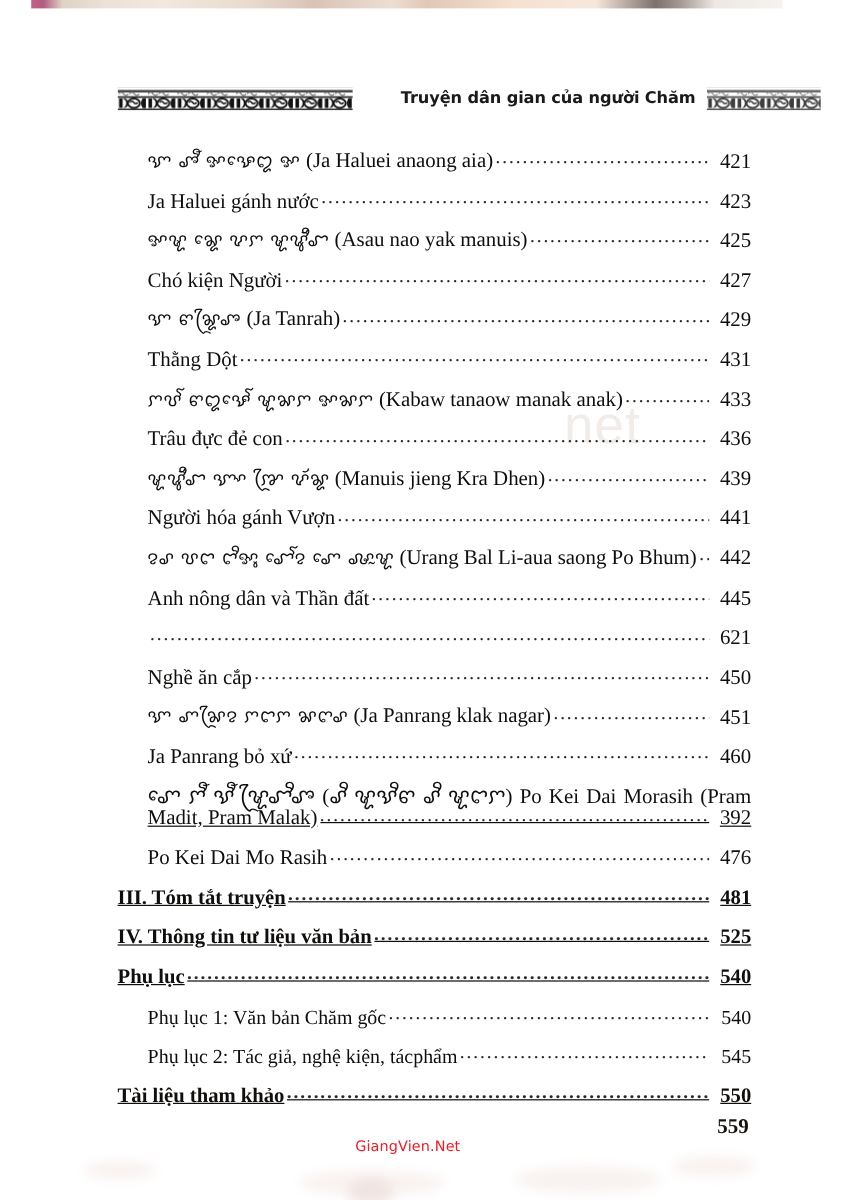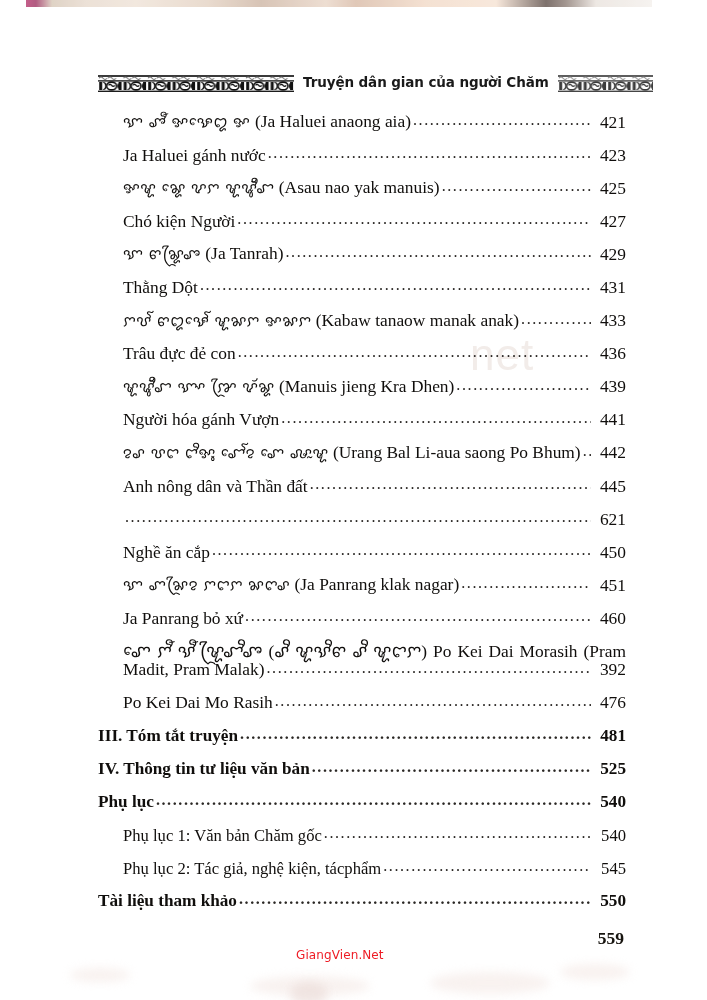--- a/index.html
+++ b/index.html
@@ -70,39 +70,41 @@
   }
   .ornament.left  { width: 196px; }
   .ornament.right { width: 95px; }
   .header-title {
     font-family: "DejaVu Sans", "Liberation Sans", sans-serif;
     font-size: 13.5px;
     font-weight: 600;
     color: #1a1a1a;
     white-space: nowrap;
     letter-spacing: -0.1px;
+    margin-left: 31px;
   }
 
   
   .toc {
     position: absolute;
     left: 98px;
     top: 112px;
     width: 528px;
   }
   .toc-row {
     display: flex;
     align-items: flex-end;
     font-size: 17.4px;
     line-height: 1.05;
     margin-bottom: 14.3px;
     color: #100e0c;
+    margin-top: 12px;
   }
   .toc-row.indent    { padding-left: 25px; }
-  .toc-row.bold      { font-weight: bold; padding-left: 0; font-size: 17.2px; }
+  .toc-row.bold      { font-weight: bold; padding-left: 0; font-size: 17.2px; text-decoration: underline; }
   .toc-row.subbold   { font-weight: normal; padding-left: 25px; font-size: 16.6px; }
 
   .toc-label {
     white-space: nowrap;
     flex: 0 0 auto;
   }
   .toc-label .cham {
     font-family: "DejaVu Sans", "Liberation Sans", sans-serif;
     font-size: 15px;
     letter-spacing: 0.4px;
@@ -131,20 +133,21 @@
   }
   .toc-row.wrap .line1 {
     display: block;
     text-align: justify;
     text-align-last: justify;
     white-space: normal;
   }
   .toc-row.wrap .line2 {
     display: flex;
     align-items: center;
+    text-decoration: underline;
   }
 
   
   .page-number {
     position: absolute;
     right: 83px;
     top: 928px;
     font-size: 17.5px;
     font-weight: bold;
     color: #17140f;

